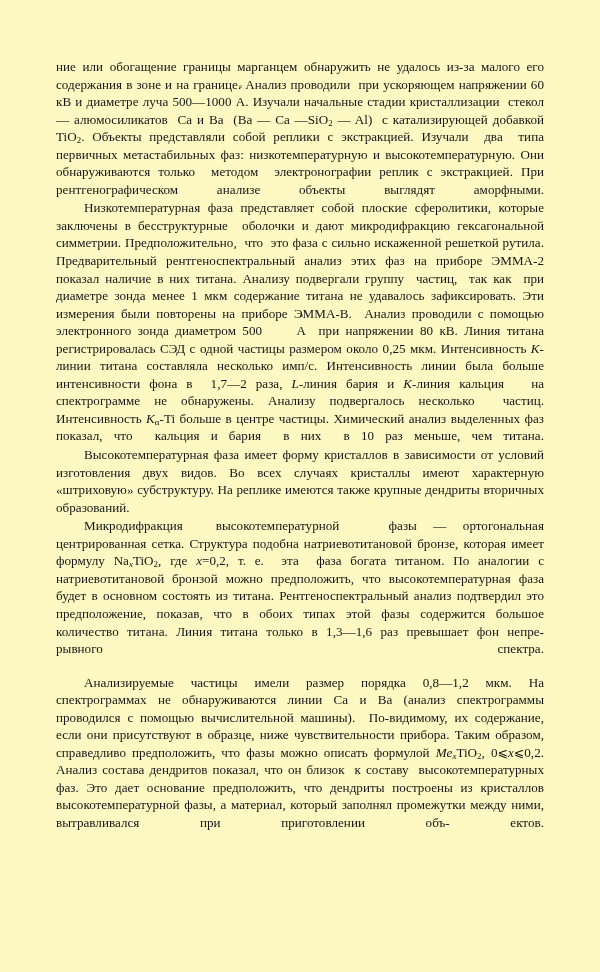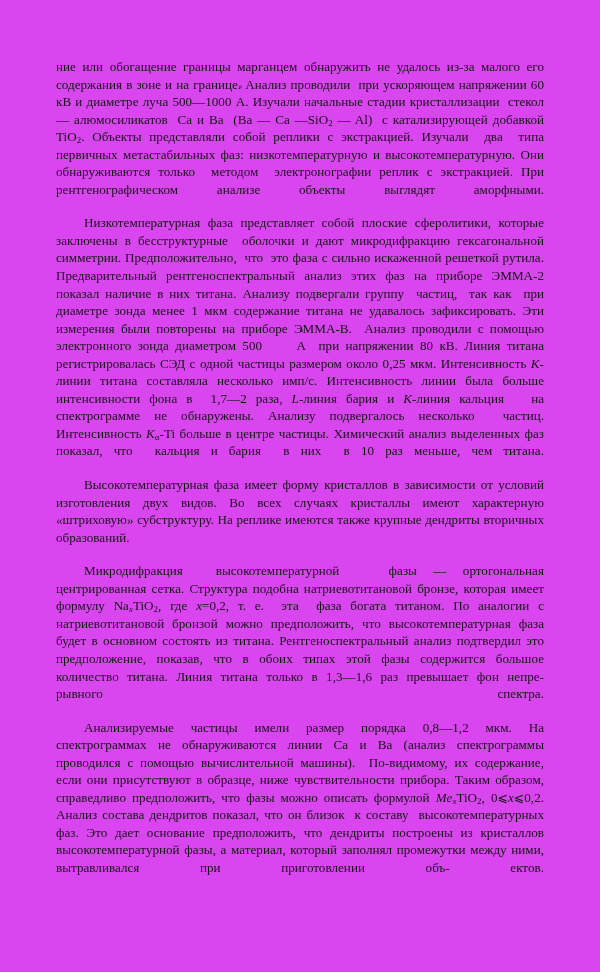--- a/index.html
+++ b/index.html
@@ -13,42 +13,42 @@
     position: relative;
     font-family: "Liberation Serif", "DejaVu Serif", serif;
     color: #151515;
     overflow: hidden;
   }
   .page {
     position: absolute;
     left: 0; top: 0;
     width: 600px;
     height: 972px;
-    background: #d946ef;
+    background: #fef9c3;
   }
   .textblock {
     position: absolute;
     left: 56px;
     top: 58px;
     width: 488px;
   }
   .para {
     margin: 0;
     text-align: justify;
     text-align-last: left;
     font-size: 13.1px;
     line-height: 17.55px;
     letter-spacing: 0.02px;
     word-spacing: 0.2px;
     text-indent: 0;
     hyphens: manual;
   }
   .para.indent { text-indent: 28px; }
   .para.lastfull { text-align-last: justify; }
-  .gap-top { margin-top: 16px; }
+  .gap-top { margin-top: 1px; }
   .gap-top2 { margin-top: 16px; }
 
   
   .ital { font-style: italic; }
   sub {
     font-size: 0.68em;
     vertical-align: -0.23em;
     line-height: 0;
   }
   .angstrom {

